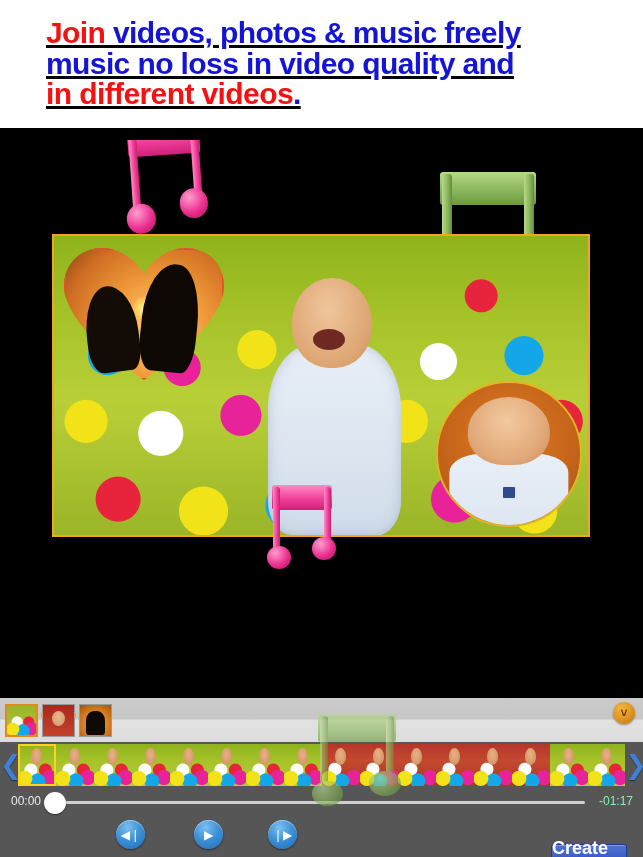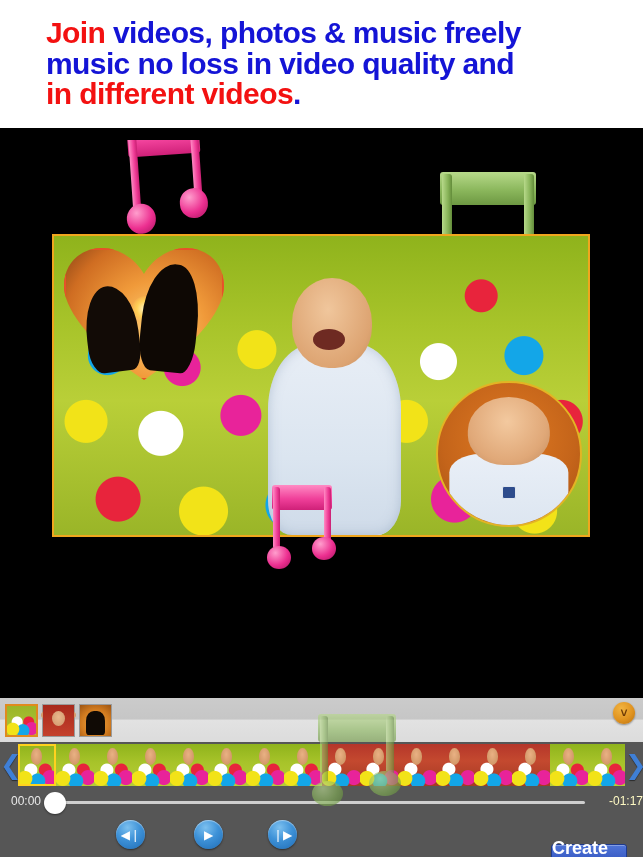--- a/index.html
+++ b/index.html
@@ -11,21 +11,21 @@
   .screen { position: relative; width: 643px; height: 857px; background: #000; }
 
   
   .headline {
     position: absolute; left: 0; top: 0; width: 643px; height: 128px;
     background: #ffffff; overflow: hidden;
   }
   .headline-text {
     position: absolute; left: 46px; top: 18px; width: 570px;
     font-weight: bold; font-size: 30px; line-height: 30.5px;
-    letter-spacing: -0.6px; font-family: "Liberation Sans", sans-serif;
+    letter-spacing: -0.6px; font-family: "Liberation Sans", sans-serif; text-decoration: underline;
   }
   .t-red  { color: #f31111; }
   .t-blue { color: #1414d6; }
 
   
   .stage {
     position: absolute; left: 0; top: 140px; width: 643px; height: 550px;
     background: #000000; overflow: hidden;
   }
 
@@ -248,22 +248,22 @@
   .fs-cell.sel { outline: 2px solid #ffd21e; outline-offset: -2px; }
 
   .note-strip-grn { left: 318px; top: 714px; width: 78px; height: 92px; opacity: .62; }
 
   .scrub-row { position: absolute; left: 0; top: 92px; width: 643px; height: 26px; padding-left: 20px; }
   .time-left {
     position: absolute; left: 11px; top: 4px;
     color: #e9e9e9; font-size: 12px; font-family: "Liberation Sans", sans-serif;
   }
   .time-right {
-    position: absolute; right: 0; top: 4px;
-    color: #fef9c3; font-size: 12px; font-family: "Liberation Sans", sans-serif;
+    position: absolute; right: 10px; top: 4px;
+    color: #86efac; font-size: 12px; font-family: "Liberation Sans", sans-serif;
   }
   .scrub-track {
     position: absolute; left: 52px; right: 58px; top: 11px; height: 3px;
     background: #cfcfcf; border-radius: 2px;
   }
   .scrub-knob {
     position: absolute; left: 44px; top: 2px; width: 22px; height: 22px;
     background: #ffffff; border-radius: 50%;
     box-shadow: 0 1px 2px rgba(0,0,0,.45);
   }

